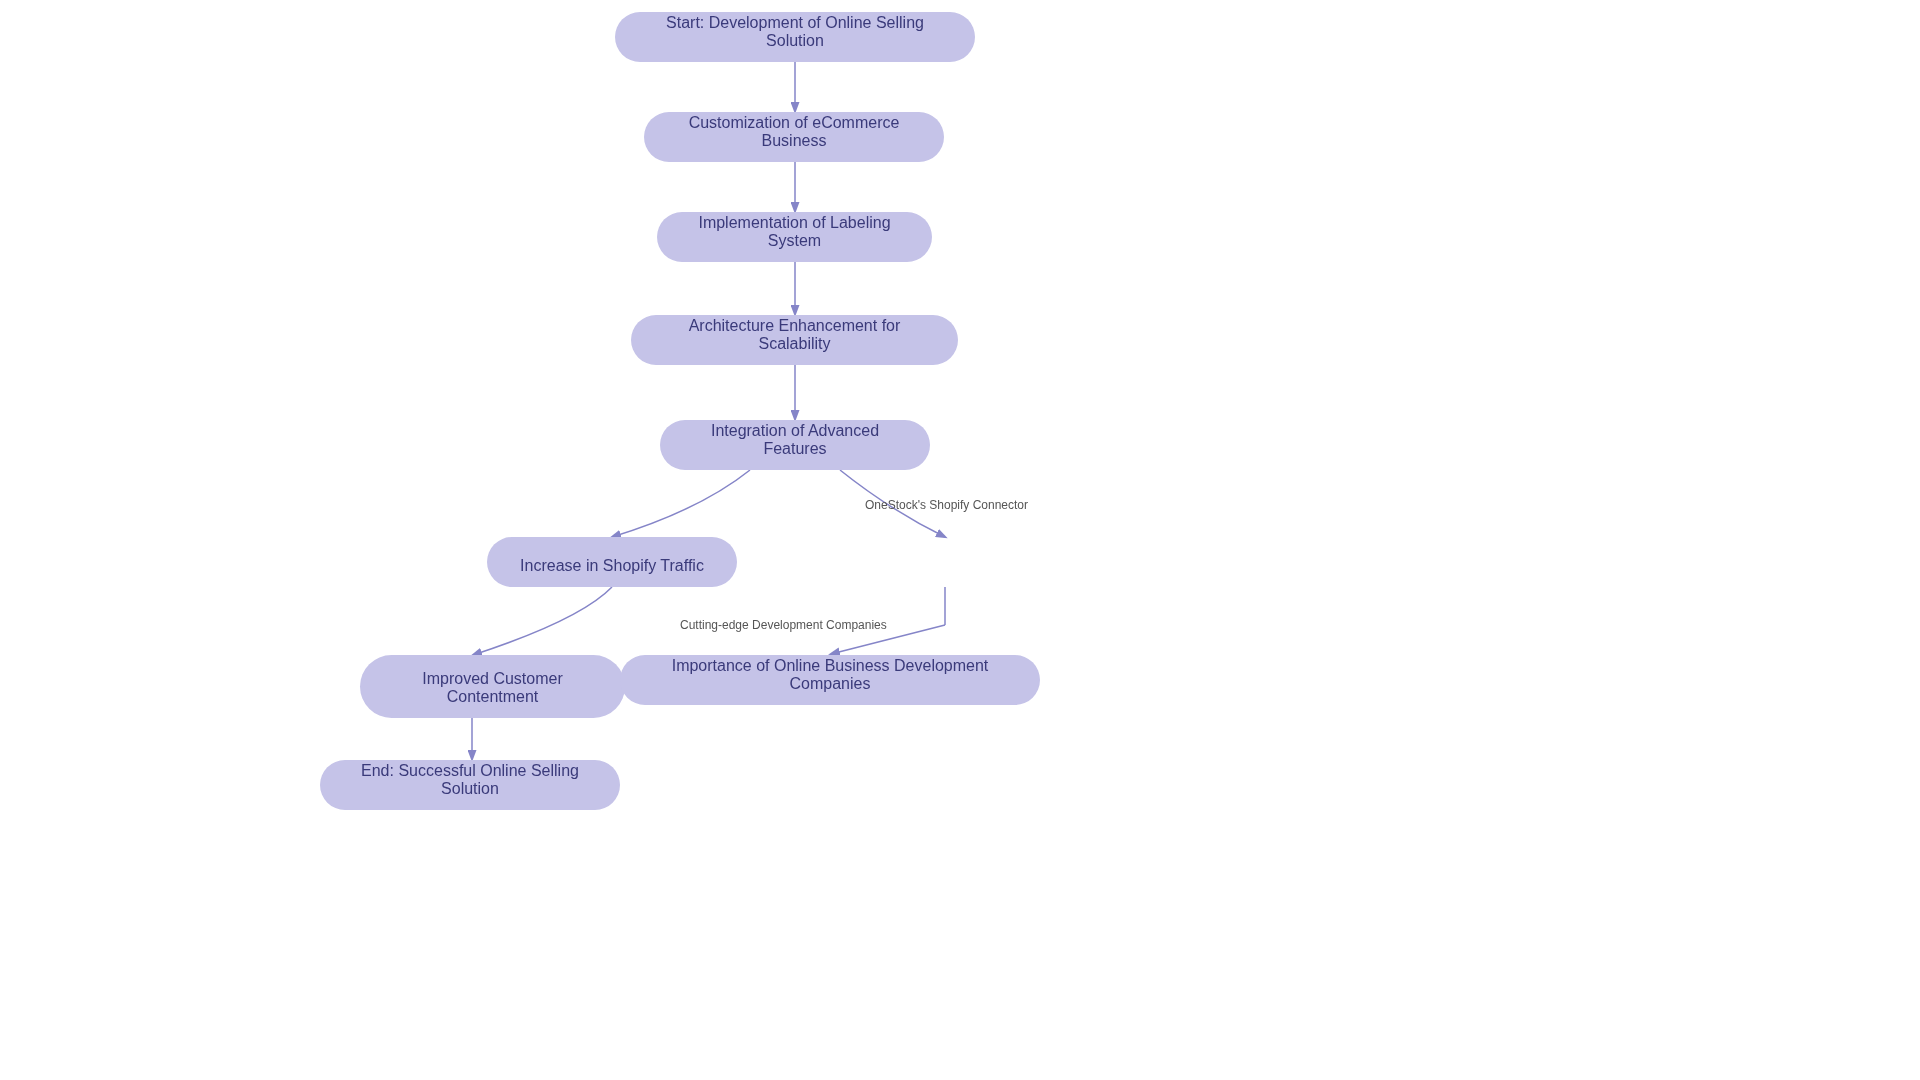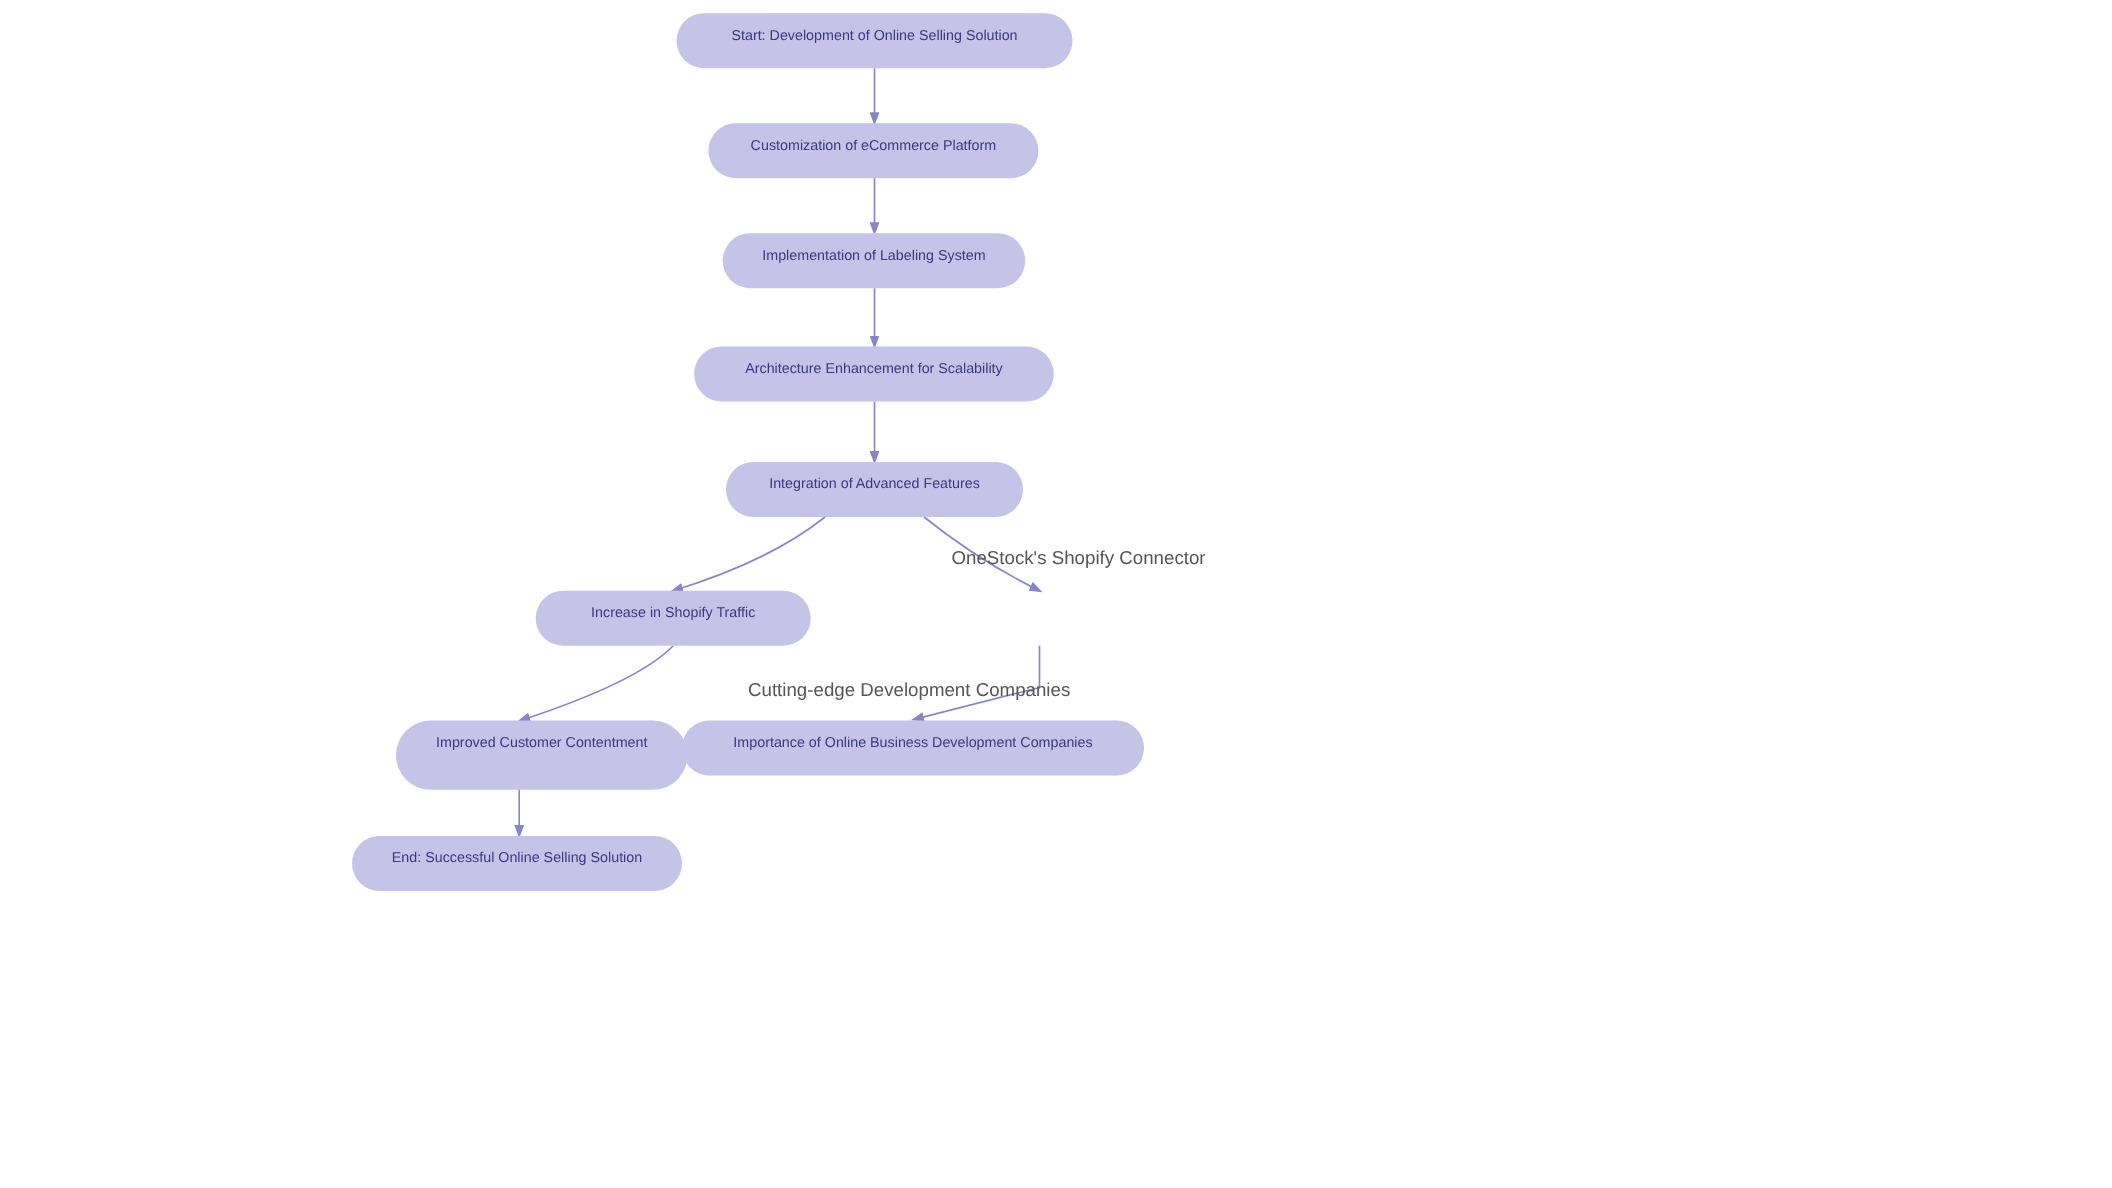--- a/index.html
+++ b/index.html
@@ -22,32 +22,32 @@
       left: 0;
       width: 1920px;
       height: 1080px;
       pointer-events: none;
     }
     .node {
       position: absolute;
       background: #c5c3e8;
       border-radius: 50px;
       display: flex;
-      align-items: flex-start;
+      align-items: flex-end;
       justify-content: center;
       text-align: center;
       color: #3a3a7a;
-      font-size: 13px;
+      font-size: 16px;
       font-weight: 400;
       padding: 12px 24px;
     }
     .label-text {
       position: absolute;
       color: #555;
-      font-size: 17px;
+      font-size: 12px;
       text-align: center;
     }
   </style>
 </head>
 <body>
 
 <div class="diagram-container">
   <svg class="connectors">
 
     <defs>
@@ -74,21 +74,21 @@
     <line x1="945" y1="625" x2="831" y2="654" stroke="#8585c8" stroke-width="1.5" marker-end="url(#arrowhead)"></line>
 
     <line x1="472" y1="705" x2="472" y2="759" stroke="#8585c8" stroke-width="1.5" marker-end="url(#arrowhead)"></line>
   </svg>
 
   <div class="node" style="left:615px; top:12px; width:360px; height:50px;">
     <span>Start: Development of Online Selling Solution</span>
   </div>
 
   <div class="node" style="left:644px; top:112px; width:300px; height:50px;">
-    <span>Customization of eCommerce Platform</span>
+    <span>Customization of eCommerce Business</span>
   </div>
 
   <div class="node" style="left:657px; top:212px; width:275px; height:50px;">
     <span>Implementation of Labeling System</span>
   </div>
 
   <div class="node" style="left:631px; top:315px; width:327px; height:50px;">
     <span>Architecture Enhancement for Scalability</span>
   </div>
 

